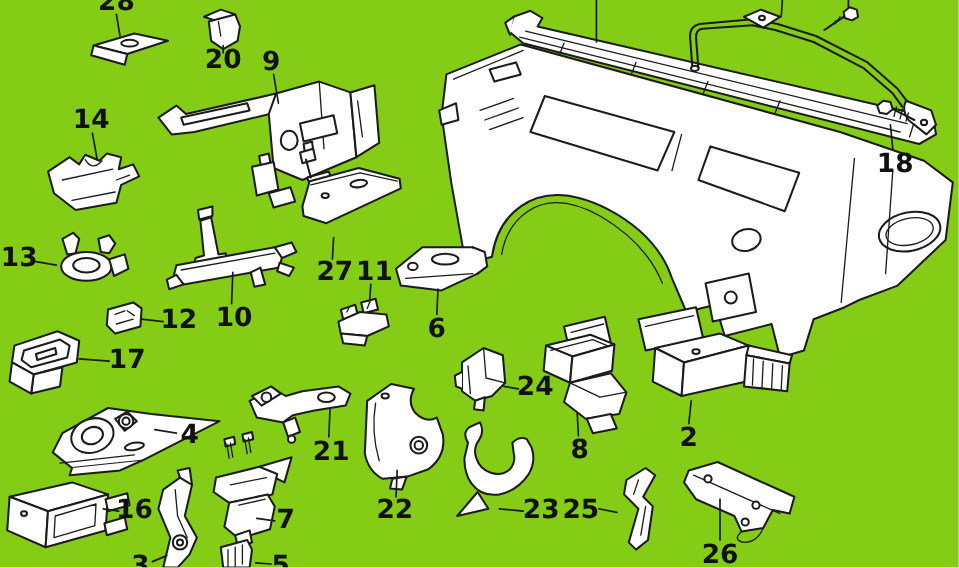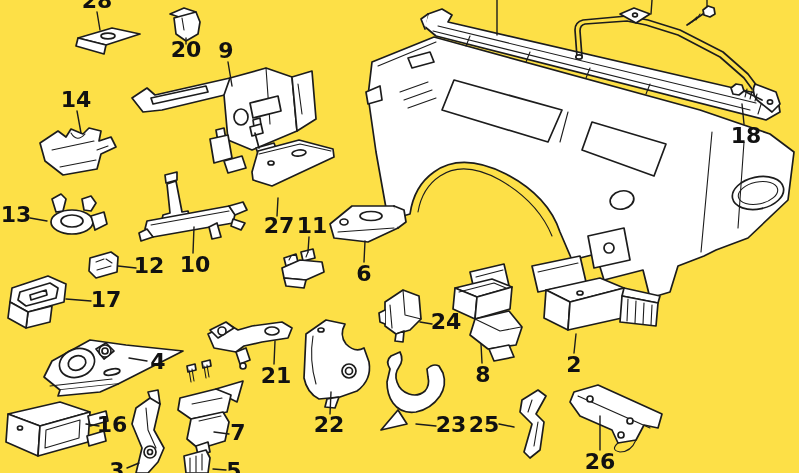--- a/index.html
+++ b/index.html
@@ -1,16 +1,16 @@
 <!DOCTYPE html>
 <html><head>
 <meta charset="utf-8">
 <style>
   html,body{margin:0;padding:0;background:#fff;}
-  .stage{position:relative;width:799px;height:473px;background:#fde047;overflow:hidden;}
+  .stage{position:relative;width:799px;height:473px;background:#84cc16;overflow:hidden;}
   svg{display:block;}
   .part path,.part ellipse,.part circle,.part line,.part polyline{
     fill:#ffffff;stroke:#1c1c1c;stroke-width:1.7;stroke-linejoin:round;stroke-linecap:round;
   }
   .part .thin{stroke-width:1.1;fill:none;}
   .part .nofill{fill:none;}
   .leader{stroke:#1c1c1c;stroke-width:1.4;fill:none;stroke-linecap:round;}
   .callout{font-family:"DejaVu Sans","Liberation Sans",sans-serif;font-weight:bold;
            font-size:22px;fill:#111;text-anchor:middle;cursor:pointer;}
 </style>

